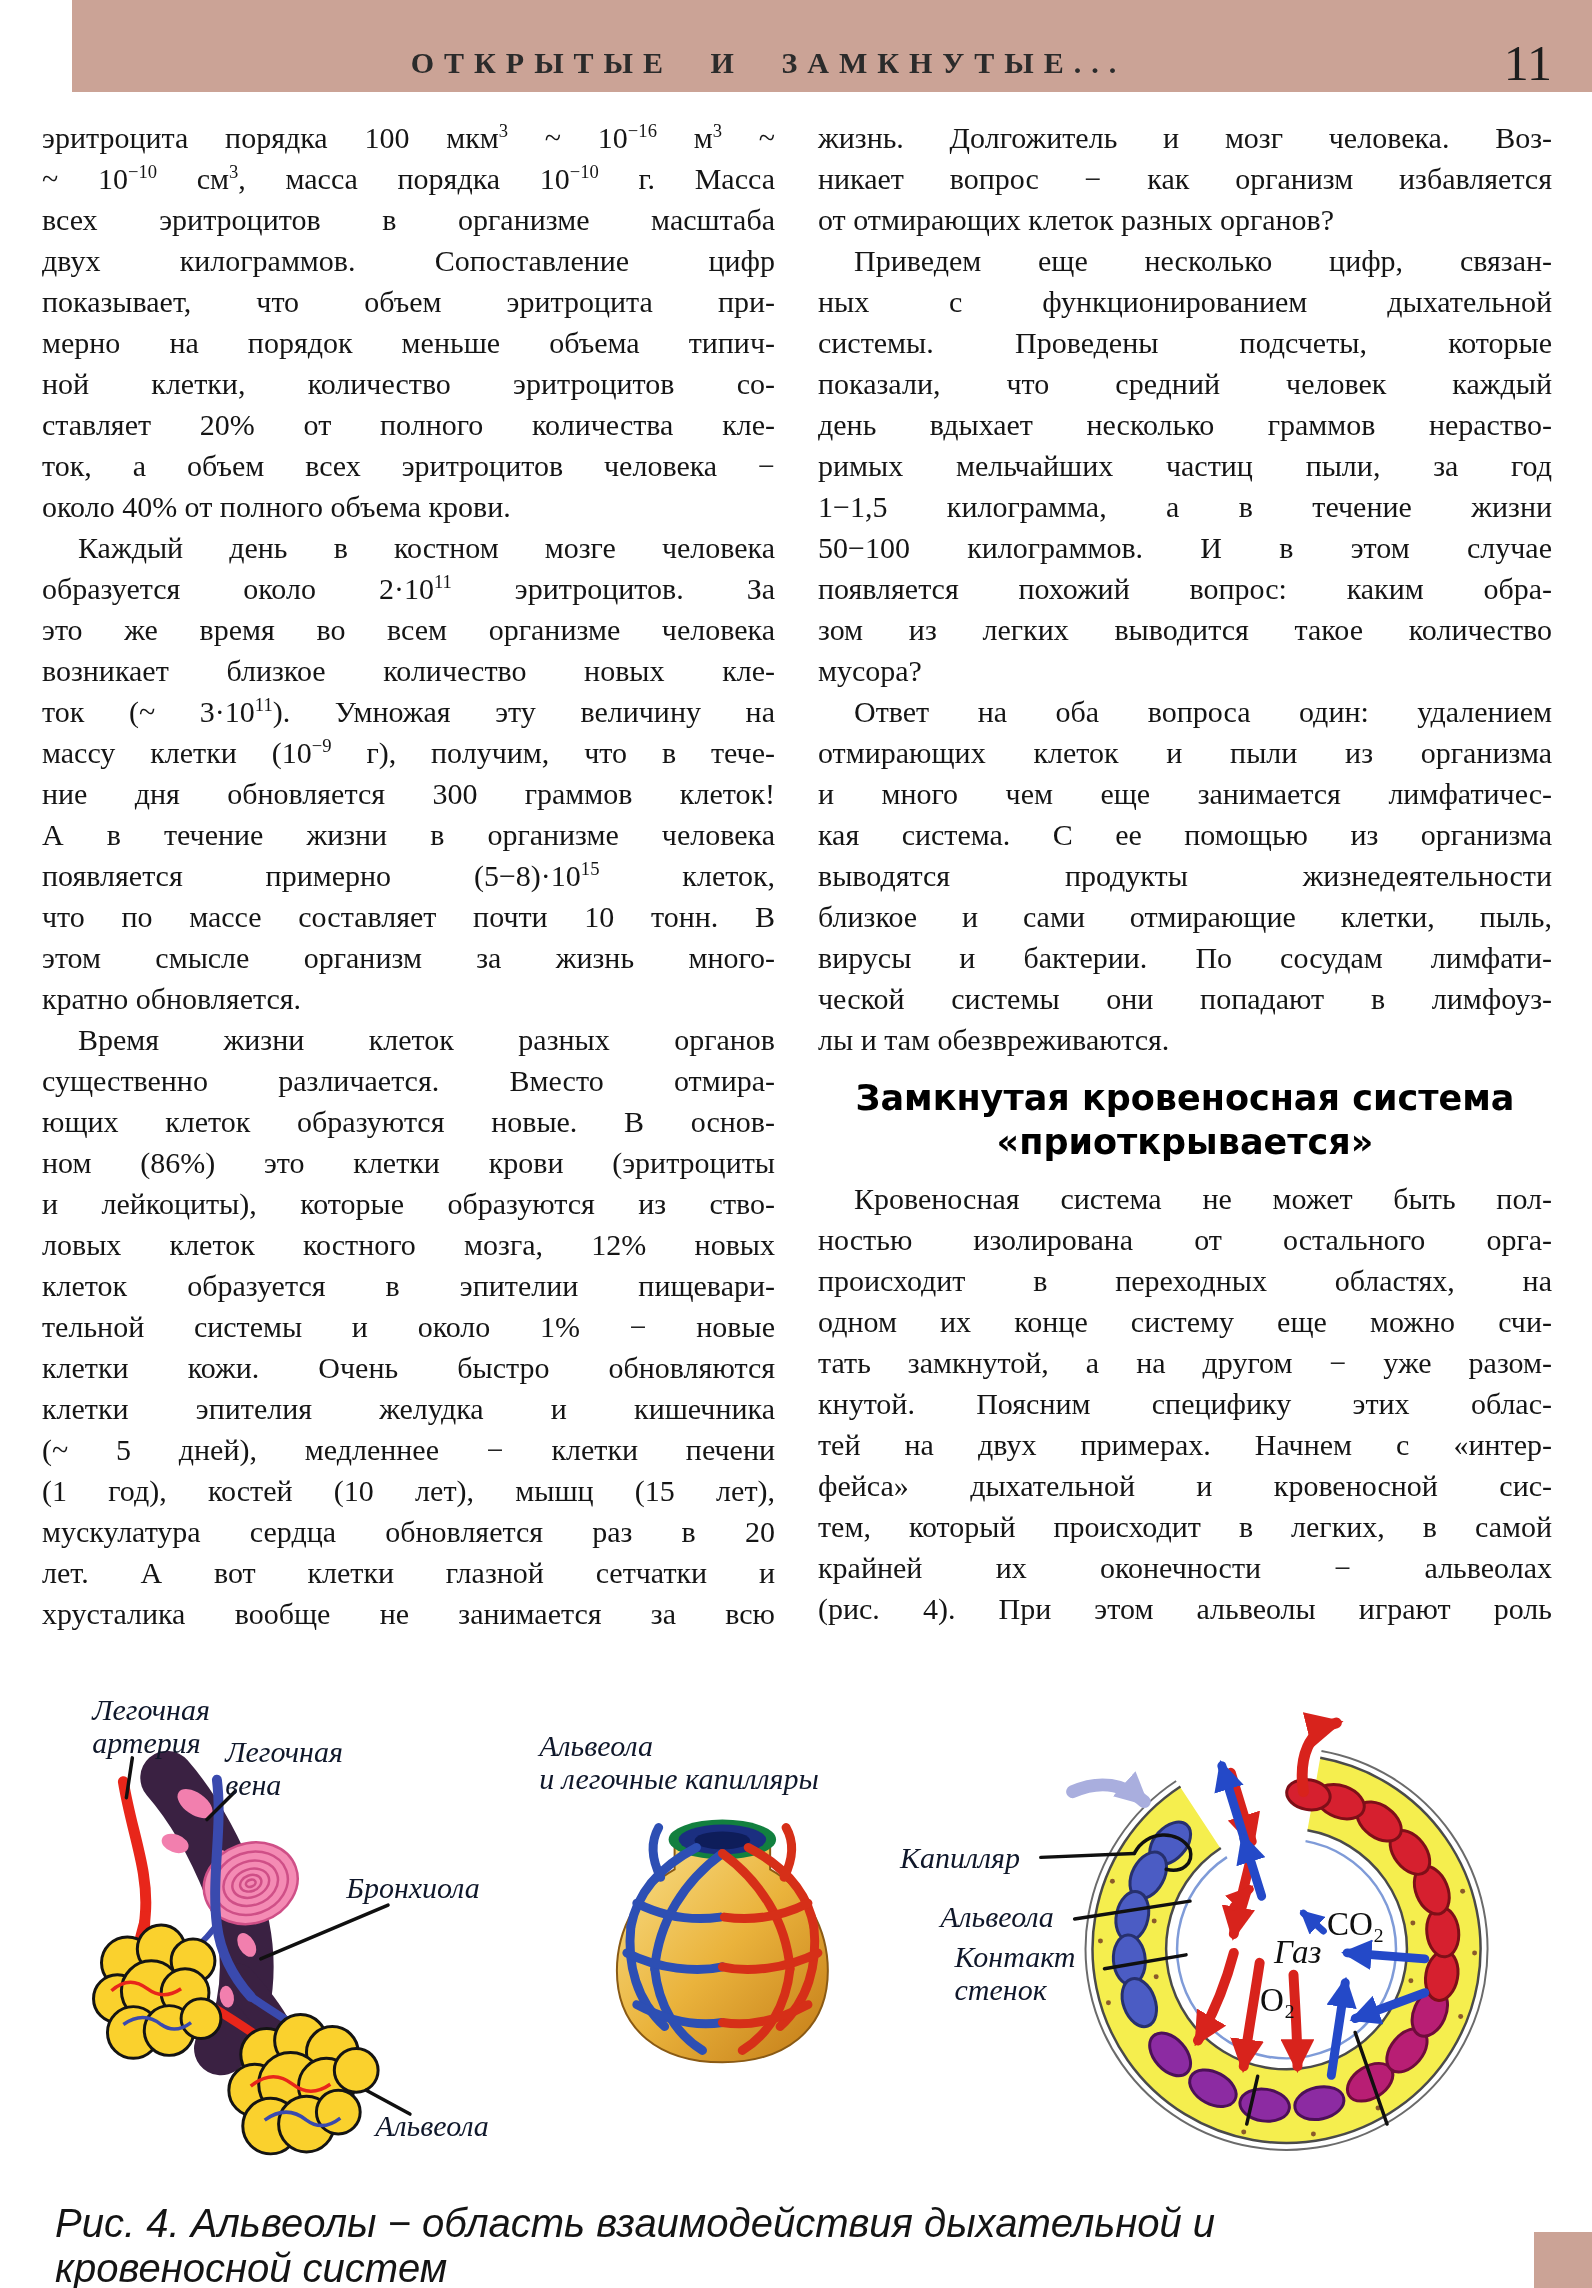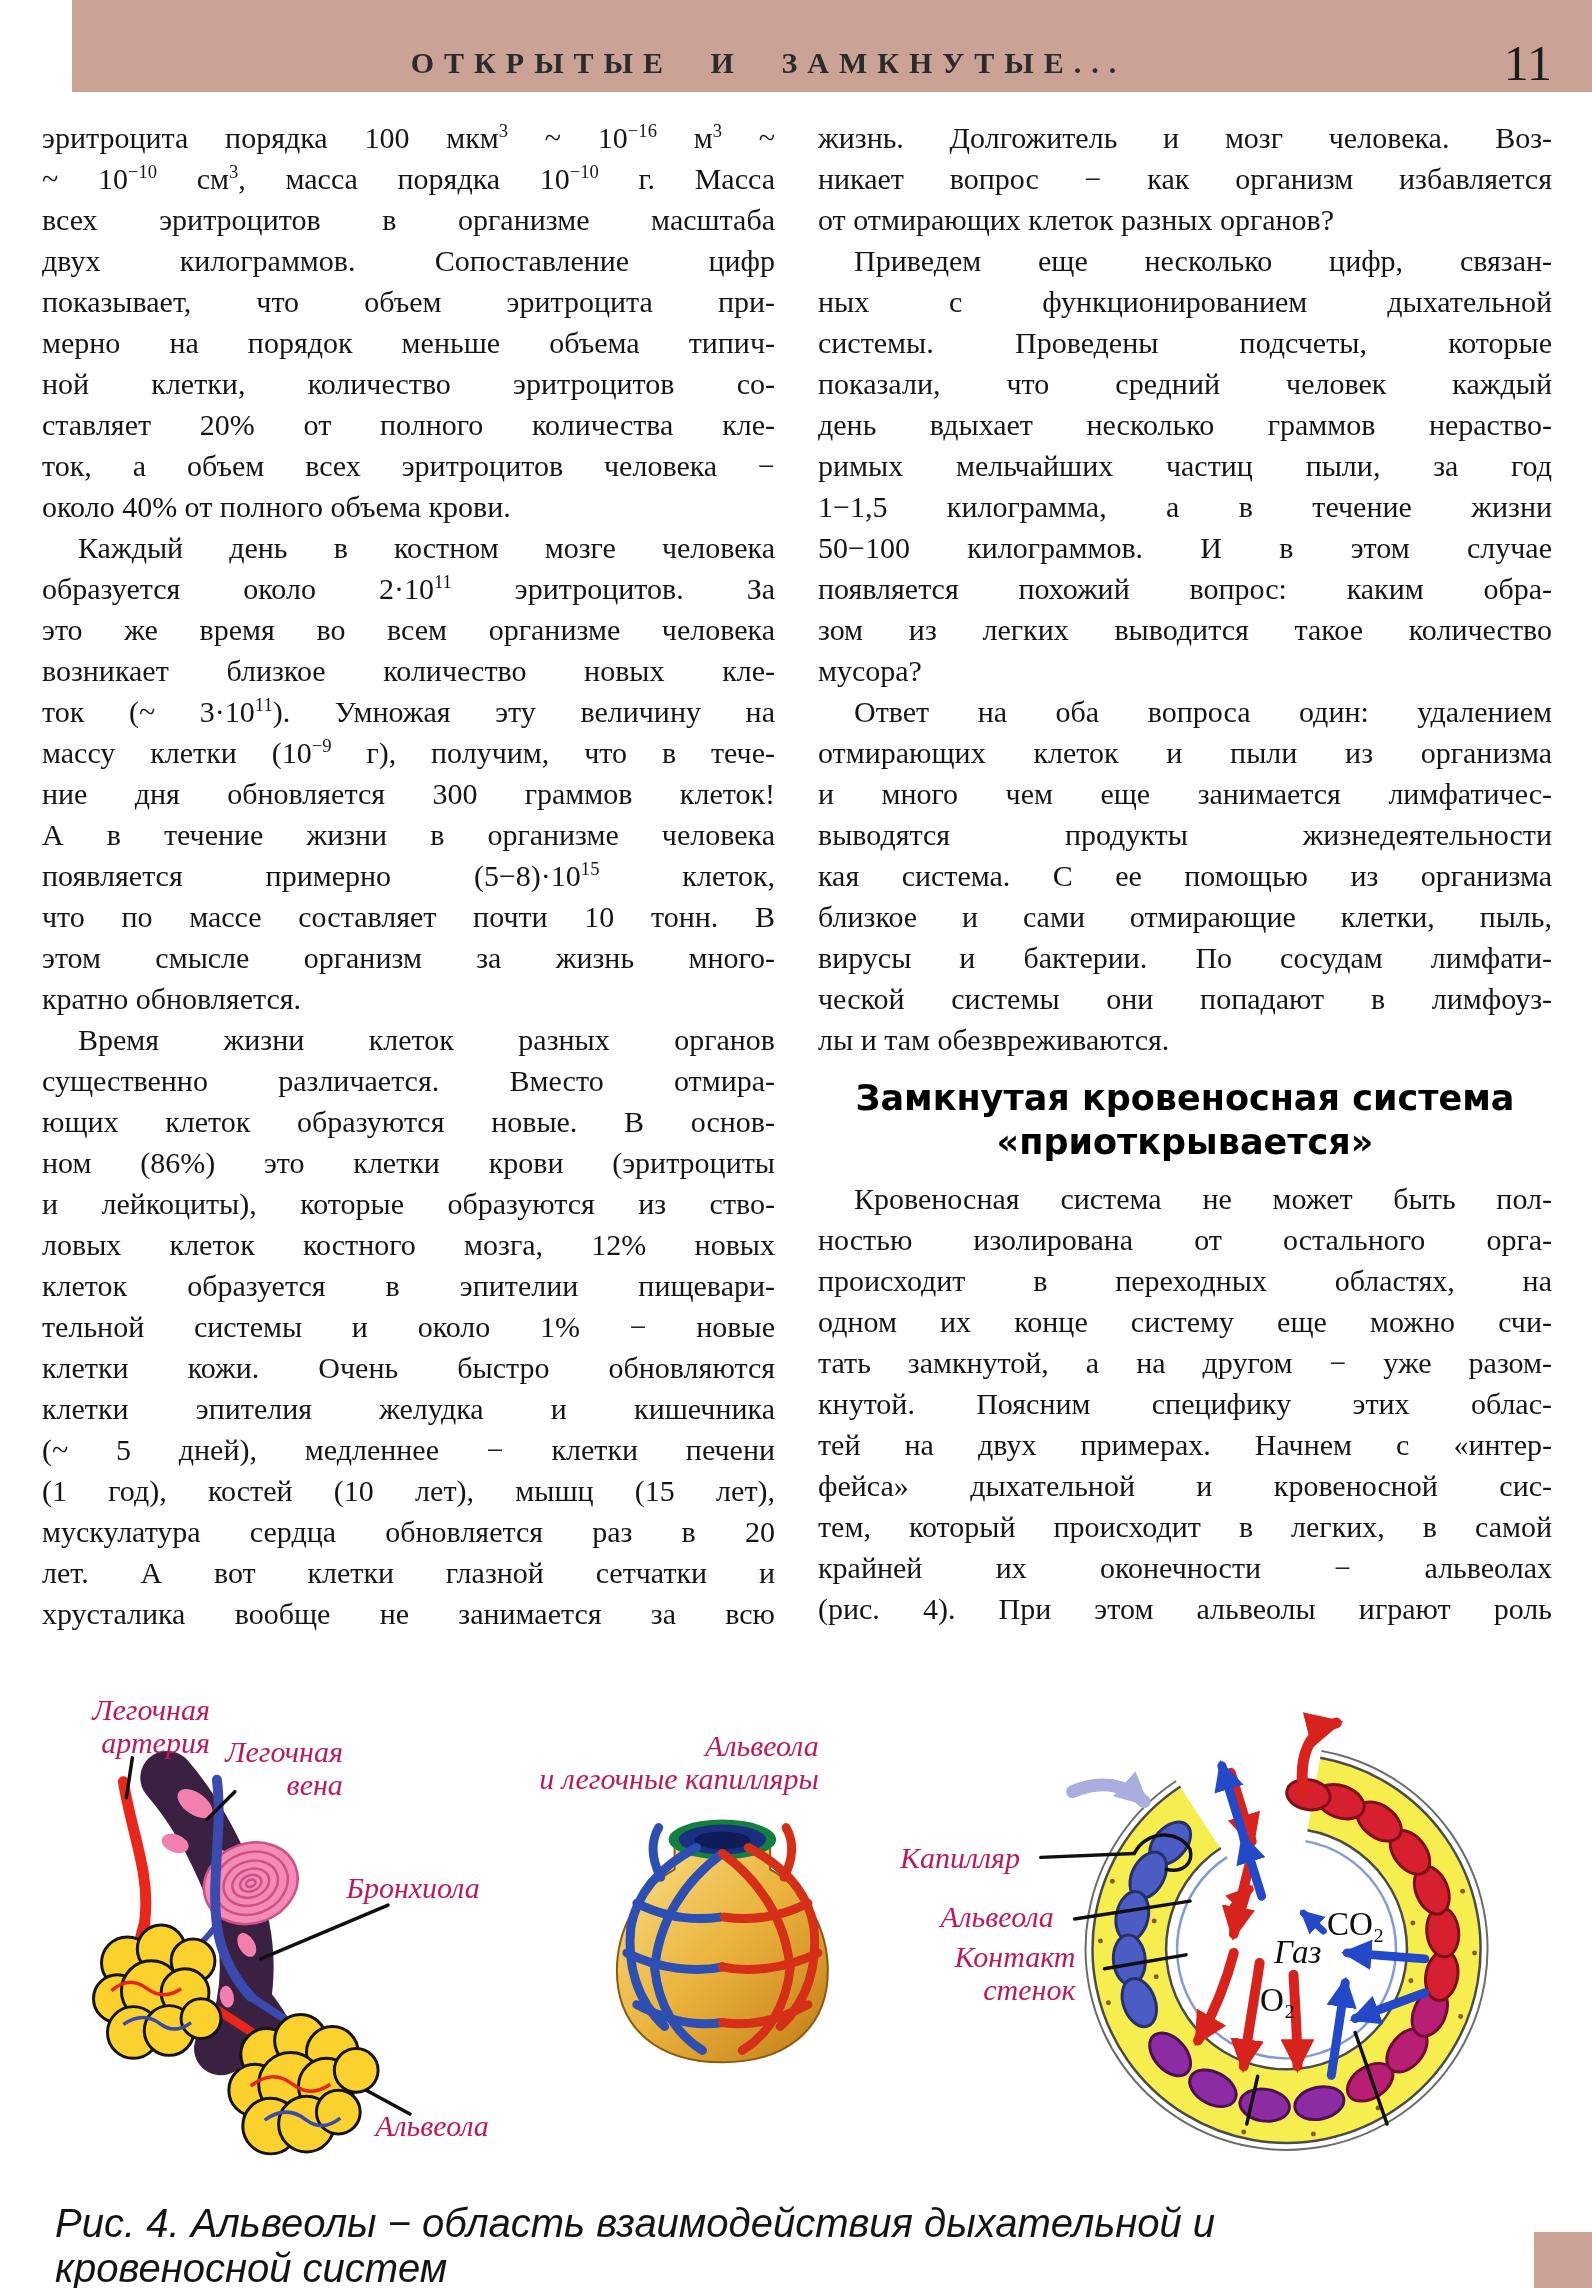--- a/index.html
+++ b/index.html
@@ -17,21 +17,21 @@
   .col-left{left:42px;width:733px;}
   .col-right{left:818px;width:734px;}
   .tline{height:41px;text-align:justify;text-align-last:justify;white-space:normal;}
   .tline.last{text-align-last:left;}
   .tline.ind{text-indent:36px;}
   .tline sup{font-size:0.62em;line-height:0;}
   .col-heading{text-align:center;font-family:"DejaVu Sans", sans-serif;font-weight:bold;
         font-size:35px;line-height:44px;margin:16px 0 14px 0;color:#000;}
   
   .fig-label{position:absolute;font-style:italic;font-size:30px;line-height:33px;
-        text-align:right;color:#be185d;transform:translateX(-50%);white-space:nowrap;}
+        text-align:left;color:#0f172a;transform:translateX(-50%);white-space:nowrap;}
   .gas-label{position:absolute;font-size:33px;color:#101010;font-style:normal;transform:none;text-align:left;}
   .gas-label.it{font-style:italic;}
   .caption{position:absolute;left:55px;top:2201px;width:1294px;font-family:"Liberation Sans", sans-serif;
         font-style:italic;font-size:40px;color:#141414;}
   .corner-rect{position:absolute;right:0;bottom:0;width:58px;height:57px;background:#cba396;}
   .fig-svg{position:absolute;left:0;top:1692px;width:1592px;height:478px;}
 </style>
 </head>
 <body>
 
@@ -92,22 +92,22 @@
       <div class="tline">день вдыхает несколько граммов нераство-</div>
       <div class="tline">римых мельчайших частиц пыли, за год</div>
       <div class="tline">1−1,5 килограмма, а в течение жизни</div>
       <div class="tline">50−100 килограммов. И в этом случае</div>
       <div class="tline">появляется похожий вопрос: каким обра-</div>
       <div class="tline">зом из легких выводится такое количество</div>
       <div class="tline last">мусора?</div>
       <div class="tline ind">Ответ на оба вопроса один: удалением</div>
       <div class="tline">отмирающих клеток и пыли из организма</div>
       <div class="tline">и много чем еще занимается лимфатичес-</div>
+      <div class="tline">кая система. С ее помощью из организма</div>
       <div class="tline">выводятся продукты жизнедеятельности</div>
-      <div class="tline">кая система. С ее помощью из организма</div>
       <div class="tline">близкое и сами отмирающие клетки, пыль,</div>
       <div class="tline">вирусы и бактерии. По сосудам лимфати-</div>
       <div class="tline">ческой системы они попадают в лимфоуз-</div>
       <div class="tline last">лы и там обезвреживаются.</div>
       <div class="col-heading">Замкнутая кровеносная система<br>«приоткрывается»</div>
       <div class="tline ind">Кровеносная система не может быть пол-</div>
       <div class="tline">ностью изолирована от остального орга-</div>
       <div class="tline">происходит в переходных областях, на</div>
       <div class="tline">одном их конце систему еще можно счи-</div>
       <div class="tline">тать замкнутой, а на другом − уже разом-</div>

